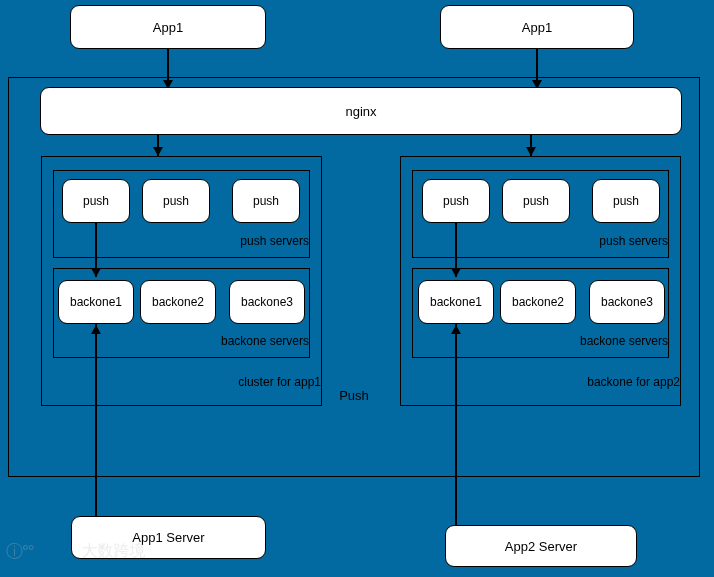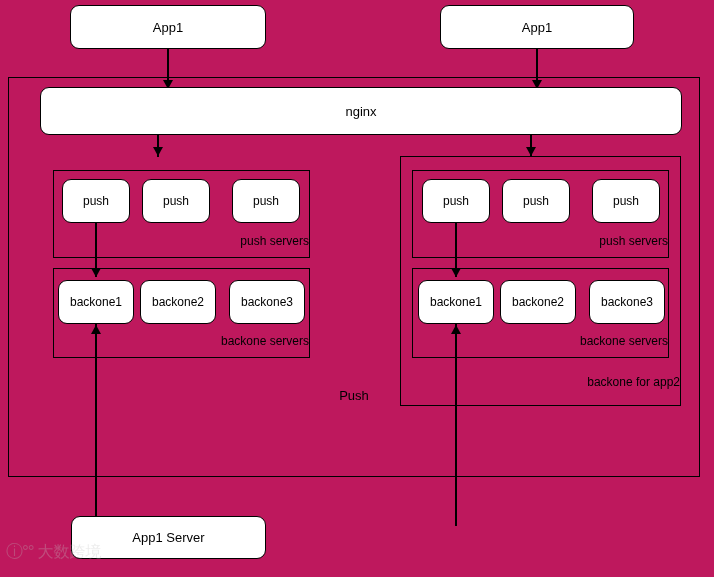--- a/index.html
+++ b/index.html
@@ -9,21 +9,21 @@
     background: #ffffff;
   }
   body {
     font-family: "Liberation Sans", sans-serif;
     color: #000000;
   }
   #canvas {
     position: relative;
     width: 714px;
     height: 577px;
-    background: #be185d;
+    background: #0369a1;
     overflow: hidden;
   }
   .node {
     position: absolute;
     box-sizing: border-box;
     border: 1.6px solid #000000;
     background: #ffffff;
     display: flex;
     align-items: center;
     justify-content: center;
@@ -97,22 +97,23 @@
   #watermark .wm-mark {
     font-size: 17px;
     line-height: 1;
     color: #b9b9b9;
     letter-spacing: -1px;
   }
   #watermark .wm-text {
     font-size: 16px;
     line-height: 1;
     color: #c2c2c2;
-    font-family: Liberation Sans, sans-serif;
+    font-family: Liberation Mono, monospace;
     letter-spacing: 0px;
+    margin-left: 44px;
   }
 </style>
 </head>
 <body>
 
 <div id="canvas">
 
   <div class="node rounded fs13" style="left:70px; top:5px; width:196px; height:44px;">
     <span>App1</span>
   </div>
@@ -134,20 +135,23 @@
   <div class="node rounded fs13" style="left:40px; top:87px; width:642px; height:48px;align-items:center;">
     <span>nginx</span>
   </div>
 
   <div class="edge-line" style="left:157px; top:135px; width:1.6px; height:22px;"></div>
   <div class="arrow-down" style="left:153px; top:147px;"></div>
 
   <div class="edge-line" style="left:530px; top:135px; width:1.6px; height:22px;"></div>
   <div class="arrow-down" style="left:526px; top:147px;"></div>
 
+  <div class="container" style="left:41px; top:156px; width:281px; height:250px;">
+    <span class="container-label fs12" style="bottom:16px;">cluster for app1</span>
+  </div>
 
   <div class="container" style="left:53px; top:170px; width:257px; height:88px;">
     <span class="container-label fs12" style="bottom:9px;">push servers</span>
   </div>
   <div class="node rounded fs12" style="left:62px; top:179px; width:68px; height:44px;">
     <span>push</span>
   </div>
   <div class="node rounded fs12" style="left:142px; top:179px; width:68px; height:44px;">
     <span>push</span>
   </div>
@@ -207,19 +211,22 @@
   <div class="edge-line" style="left:95px; top:324px; width:1.6px; height:193px;"></div>
   <div class="arrow-up" style="left:91px; top:325px;"></div>
 
   <div class="edge-line" style="left:455px; top:324px; width:1.6px; height:202px;"></div>
   <div class="arrow-up" style="left:451px; top:325px;"></div>
 
   <div class="node rounded fs13" style="left:71px; top:516px; width:195px; height:43px;">
     <span>App1 Server</span>
   </div>
 
+  <div class="node rounded fs13" style="left:445px; top:525px; width:192px; height:42px;">
+    <span>App2 Server</span>
+  </div>
 
   <div id="watermark">
     <span class="wm-mark">ⓘ°°</span>
     <span class="wm-text">大数跨境</span>
   </div>
 
 </div>
 
 </body></html>

